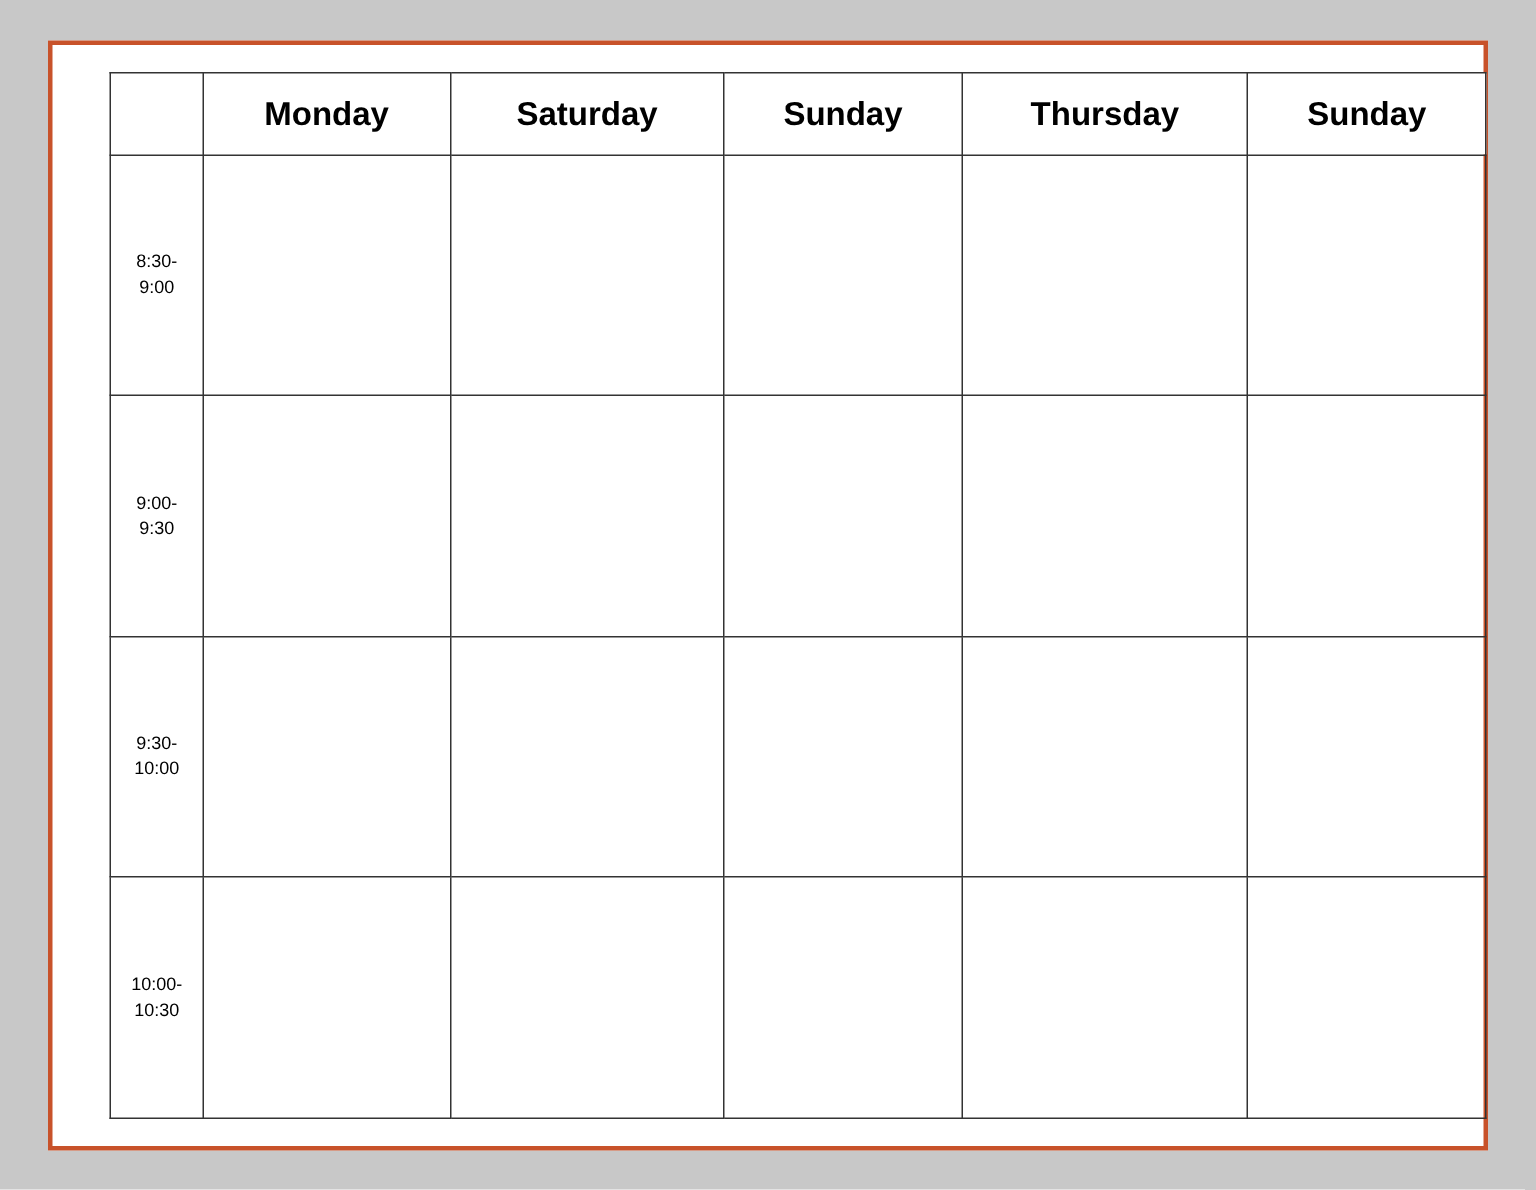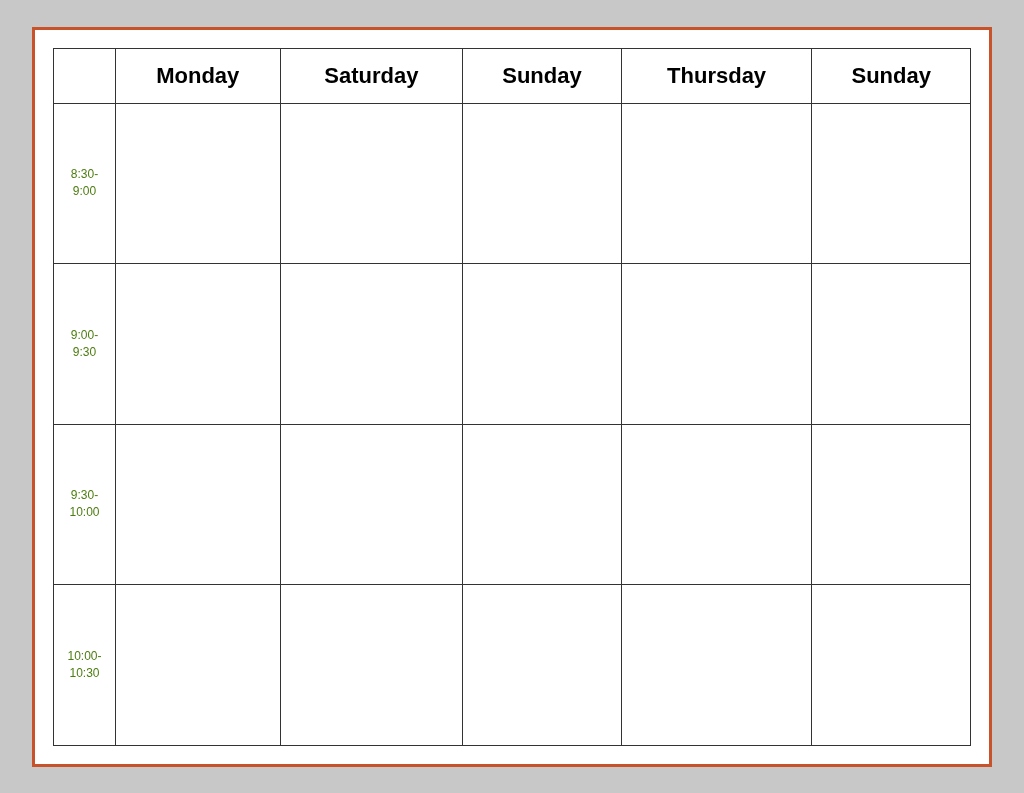--- a/index.html
+++ b/index.html
@@ -24,40 +24,41 @@
       width: 960px;
       height: 740px;
       padding: 18px;
     }
 
     .schedule-table {
       width: 100%;
       height: 100%;
       border-collapse: collapse;
       border: 1px solid #333;
+      margin-left: 20px;
     }
 
     .schedule-table th,
     .schedule-table td {
       border: 1px solid #333;
       text-align: center;
       vertical-align: middle;
     }
 
     .schedule-table th {
       font-size: 22px;
       font-weight: bold;
       padding: 14px 8px;
       background: #fff;
     }
 
     .time-col {
       width: 62px;
       font-size: 12px;
-      color: #4d7c0f;
+      color: #000000;
       text-align: left;
       padding: 4px 6px;
       vertical-align: top;
       line-height: 1.4;
     }
 
     .header-time-col {
       width: 62px;
     }
 

